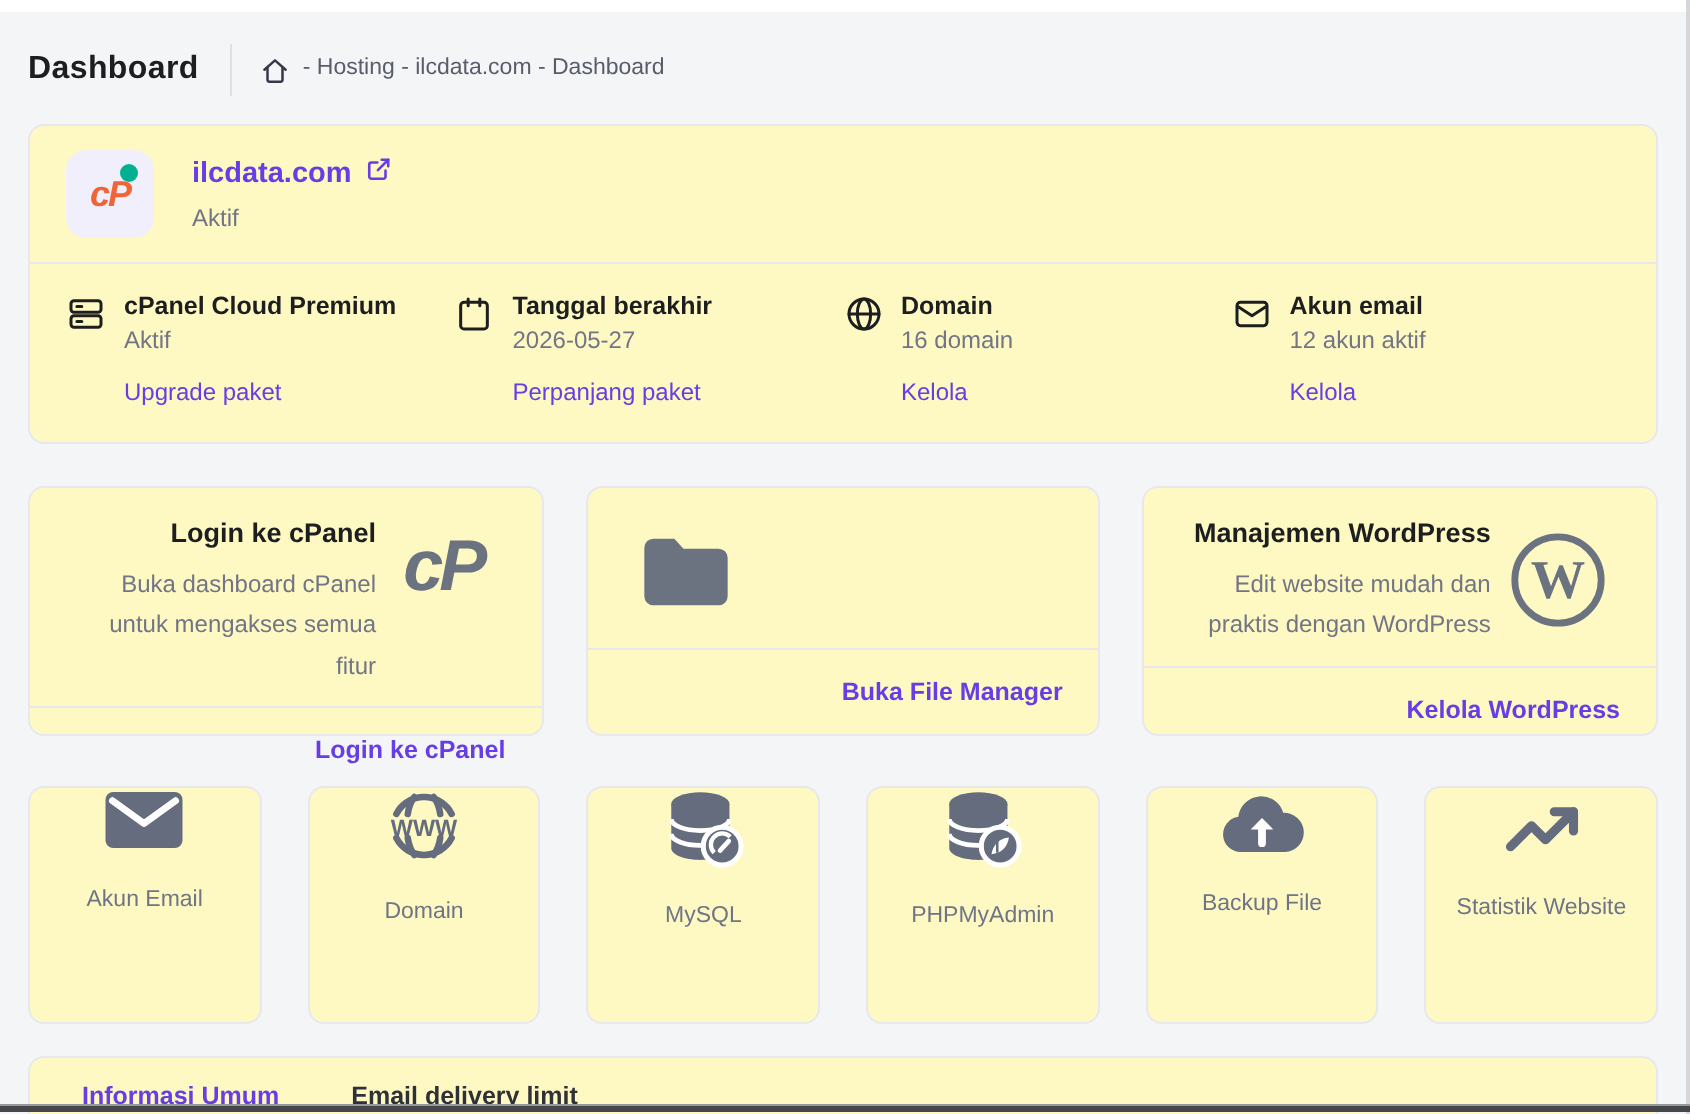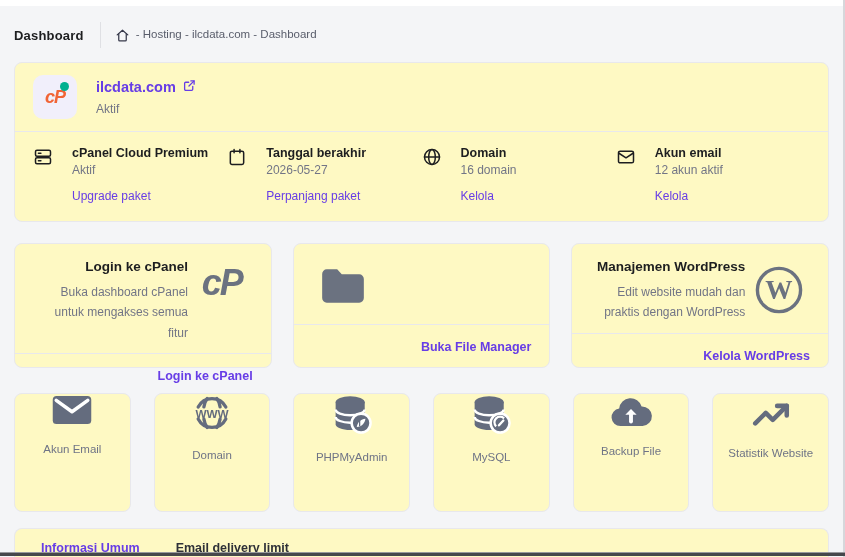--- a/index.html
+++ b/index.html
@@ -11,42 +11,42 @@
     color:#1d1e20;
   }
   .top-strip { position:absolute; top:0; left:0; width:100%; height:6px; background:#ffffff; }
   .right-edge { position:absolute; top:0; right:0; width:2px; height:100%; background:#d6d7db; }
   .bottom-bar { position:absolute; bottom:1px; left:0; width:100%; height:4px; background:#46474b; border-top:1px solid #97989c; }
 
   .page { position:absolute; top:6px; left:0; width:843px; padding:0 14px; }
 
   
   .page-header { display:flex; align-items:center; padding:16px 0 14px 0; height:56px; }
-  .page-title { font-size:13px; font-weight:700; letter-spacing:.2px; color:#1d1e20; }
+  .page-title { font-size:16px; font-weight:700; letter-spacing:.2px; color:#1d1e20; }
   .hdr-divider { width:1px; height:26px; background:#dfe0e4; margin:0 14px 0 16px; }
   .breadcrumb { display:flex; gap:6px; font-size:11.5px; color:#595d6b; }
   .breadcrumb svg { display:block; }
 
   
   .card { background:#fef9c3; border:1px solid #e8e8ec; border-radius:8px; }
 
   
   .site-card { width:100%; }
   .site-top { display:flex; align-items:center; gap:19px; padding:12px 18px; height:68px; }
   .site-logo { width:44px; height:44px; border-radius:10px; background:#f1effb; position:relative;
                display:flex; align-items:center; justify-content:center; flex:0 0 auto; }
   .site-logo .cp { font-size:18px; font-weight:800; font-style:italic; color:#f16436; letter-spacing:-1px; }
   .site-logo .dot { position:absolute; top:7px; right:8px; width:9px; height:9px; border-radius:50%; background:#00b090; }
   .site-name-row { display:flex; align-items:center; gap:7px;text-align:right; }
   .site-name { font-size:14.5px; font-weight:700; color:#673de6; }
   .site-status { font-size:12px; color:#727586; margin-top:6px; }
   .site-divider { border-top:1px solid #e8e8ec; }
 
   .info-row { display:grid; grid-template-columns:repeat(4,1fr); padding:14px 18px 18px 18px; }
-  .info-col { display:flex; gap:19px; }
+  .info-col { display:flex; gap:9px; }
   .info-icon { flex:0 0 auto; padding-top:1px; }
   .info-label { font-size:12.5px; font-weight:700; color:#1d1e20; }
   .info-value { font-size:12px; color:#727586; margin-top:3px; }
   .info-link { font-size:12px; font-weight:500; color:#673de6; margin-top:12px; cursor:pointer; }
 
   
   .actions-row { display:flex; gap:21px; margin-top:21px;text-align:right; }
   .action-card { flex:1; display:flex; flex-direction:column; height:125px; }
   .ac-body { flex:1; display:flex; justify-content:space-between; padding:15px 18px 10px 18px; }
   .ac-title { font-size:13.5px; font-weight:700; color:#1d1e20; margin-bottom:8px; }
@@ -249,39 +249,39 @@
       <span class="tile-label">Domain</span>
     </div>
 
     <div class="card tile">
       <span>
         <svg width="44" height="40" viewBox="0 0 24 22">
           <ellipse cx="11" cy="4.4" rx="8" ry="3.2" fill="#646c7e"></ellipse>
           <path d="M3 4.4v12.2c0 1.77 3.58 3.2 8 3.2s8-1.43 8-3.2V4.4" fill="#646c7e"></path>
           <path d="M3 8.5c0 1.77 3.58 3.2 8 3.2s8-1.43 8-3.2M3 12.6c0 1.77 3.58 3.2 8 3.2s8-1.43 8-3.2" fill="none" stroke="#ffffff" stroke-width="1.3"></path>
           <circle cx="17" cy="16" r="5.2" fill="#646c7e" stroke="#ffffff" stroke-width="1.4"></circle>
-          <path d="M14.6 18.2c.5-2.8 2.3-4.4 4.8-4.6-.4 2.6-2 4.3-4.8 4.6z" fill="#ffffff"></path>
-          <path d="M16.2 14.2v3.6" stroke="#646c7e" stroke-width=".7"></path>
-        </svg>
-      </span>
-      <span class="tile-label">PHPMyAdmin</span>
+          <path d="M14.8 17.8a3.1 3.1 0 0 1 4.4-4.4" fill="none" stroke="#ffffff" stroke-width="1.2"></path>
+          <path d="M16.4 17.2l2.4-2.6" stroke="#ffffff" stroke-width="1.3" stroke-linecap="round"></path>
+        </svg>
+      </span>
+      <span class="tile-label">MySQL</span>
     </div>
 
     <div class="card tile">
       <span>
         <svg width="44" height="40" viewBox="0 0 24 22">
           <ellipse cx="11" cy="4.4" rx="8" ry="3.2" fill="#646c7e"></ellipse>
           <path d="M3 4.4v12.2c0 1.77 3.58 3.2 8 3.2s8-1.43 8-3.2V4.4" fill="#646c7e"></path>
           <path d="M3 8.5c0 1.77 3.58 3.2 8 3.2s8-1.43 8-3.2M3 12.6c0 1.77 3.58 3.2 8 3.2s8-1.43 8-3.2" fill="none" stroke="#ffffff" stroke-width="1.3"></path>
           <circle cx="17" cy="16" r="5.2" fill="#646c7e" stroke="#ffffff" stroke-width="1.4"></circle>
-          <path d="M14.8 17.8a3.1 3.1 0 0 1 4.4-4.4" fill="none" stroke="#ffffff" stroke-width="1.2"></path>
-          <path d="M16.4 17.2l2.4-2.6" stroke="#ffffff" stroke-width="1.3" stroke-linecap="round"></path>
-        </svg>
-      </span>
-      <span class="tile-label">MySQL</span>
+          <path d="M14.6 18.2c.5-2.8 2.3-4.4 4.8-4.6-.4 2.6-2 4.3-4.8 4.6z" fill="#ffffff"></path>
+          <path d="M16.2 14.2v3.6" stroke="#646c7e" stroke-width=".7"></path>
+        </svg>
+      </span>
+      <span class="tile-label">PHPMyAdmin</span>
     </div>
 
     <div class="card tile">
       <span>
         <svg width="46" height="34" viewBox="0 0 26 19">
           <path d="M7 18a5 5 0 0 1-.7-9.95A6.5 6.5 0 0 1 19 6.9 4.8 4.8 0 0 1 19.5 18z" fill="#646c7e"></path>
           <path d="M13 15.5v-5" stroke="#ffffff" stroke-width="2.2" stroke-linecap="round"></path>
           <path d="M9.8 11.6 13 8.4l3.2 3.2z" fill="#ffffff"></path>
         </svg>
       </span>

